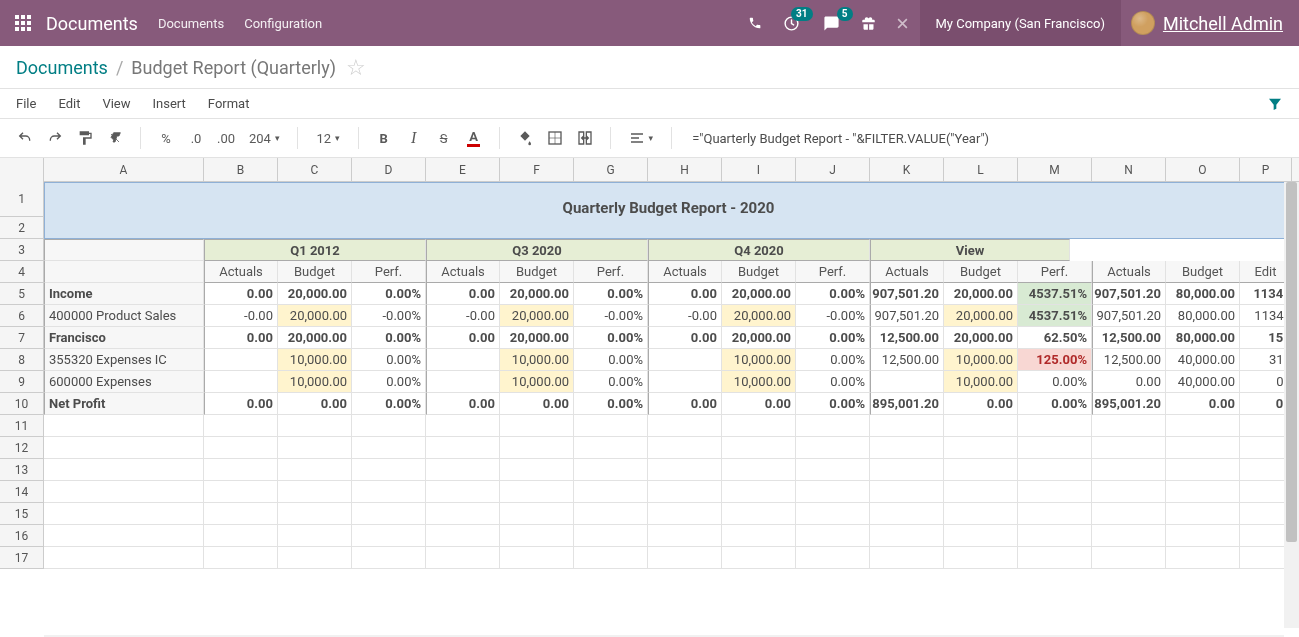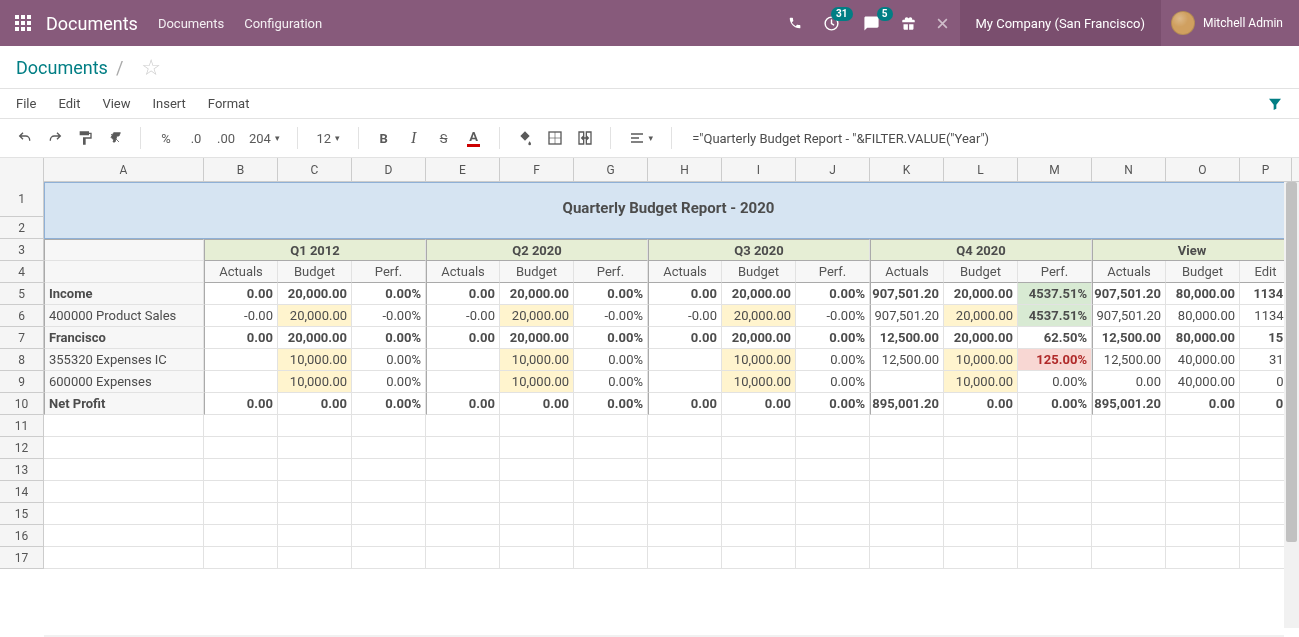--- a/index.html
+++ b/index.html
@@ -18,21 +18,21 @@
 .nav{height:46px;background:var(--purple);color:#fff;display:flex;align-items:center;padding:0;}
 .nav .apps{width:46px;height:46px;display:flex;align-items:center;justify-content:center;font-size:16px;cursor:pointer;}
 .nav .title{font-size:18px;padding:0 20px 0 0;}
 .nav .links{display:flex;gap:20px;font-size:13px;}
 .nav .links span{cursor:pointer;opacity:0.9;}
 .nav .right{margin-left:auto;display:flex;align-items:center;height:100%;}
 .nav .right .ic{position:relative;width:40px;height:46px;display:flex;align-items:center;justify-content:center;cursor:pointer;font-size:15px;}
 .nav .right .ic.thin{width:34px;}
 .badge{position:absolute;top:7px;right:-1px;background:var(--teal);color:#fff;font-size:10px;font-weight:700;border-radius:9px;padding:1px 5px;line-height:1.2;}
 .nav .company{background:var(--purple-dark);height:100%;display:flex;align-items:center;padding:0 16px;font-size:13px;}
-.nav .user{height:100%;display:flex;align-items:center;padding:0 16px 0 10px;gap:8px;font-size:12px;}
+.nav .user{height:100%;display:flex;align-items:center;padding:0 16px 0 10px;gap:8px;font-size:18px;text-decoration:underline;}
 .avatar{width:24px;height:24px;border-radius:50%;background:#d0a060 radial-gradient(circle at 35% 30%,#fff4 0,#fff0 40%);border:1px solid #0002;}
 
 .crumbs{height:42px;display:flex;align-items:center;padding:0 16px;font-size:18px;color:#777;}
 .crumbs a{color:var(--teal);text-decoration:none;cursor:pointer;}
 .crumbs .sep{margin:0 8px;color:#aaa;}
 .crumbs .star{margin-left:10px;color:#ccc;font-size:22px;cursor:pointer;}
 
 .menubar{height:30px;border-top:1px solid var(--border);display:flex;align-items:center;padding:0 16px;gap:22px;font-size:13px;color:#4c4c4c;}
 .menubar span{cursor:pointer;}
 .menubar .filter{margin-left:auto;color:var(--teal);font-size:16px;cursor:pointer;}
@@ -132,20 +132,21 @@
     <div class="user">
       <span class="avatar"></span>
       <span>Mitchell Admin</span>
     </div>
   </div>
 </div>
 
 <div class="crumbs">
   <a>Documents</a>
   <span class="sep">/</span>
+  <span>Budget Report (Quarterly)</span>
   <span class="star">☆</span>
 </div>
 
 <div class="menubar">
   <span>File</span>
   <span>Edit</span>
   <span>View</span>
   <span>Insert</span>
   <span>Format</span>
   <span class="filter">
@@ -267,21 +268,20 @@
   <div class="grid" id="grid">
       <div class="row title" style="height: 35px;">
         <div class="cell c title-band" style="width: 1248px; height: 35px; border-bottom: none; align-items: flex-end; padding-bottom: 0px;">Quarterly Budget Report - 2020</div>
       </div>
       <div class="row " style="display: flex; height: 22px;">
         <div class="cell title-band" style="width: 1248px; border-top: none; font-weight: 400;"></div>
       </div>
       <div class="row ">
         <div class="cell lead bt bl" style="width: 160px;"></div>
         <div class="cell c b hdr-qtr bl" style="width: 222px;">Q1 2012</div>
-        <div class="cell c b hdr-qtr bl" style="width: 222px;">Q2 2020</div>
         <div class="cell c b hdr-qtr bl" style="width: 222px;">Q3 2020</div>
         <div class="cell c b hdr-qtr bl" style="width: 222px;">Q4 2020</div>
         <div class="cell c b hdr-qtr bl" style="width: 200px;">View</div>
       </div>
       <div class="row ">
         <div class="cell lead bl" style="width: 160px;"></div>
         <div class="cell c hdr-sub bl" style="width: 74px;">Actuals</div>
         <div class="cell c hdr-sub" style="width: 74px;">Budget</div>
         <div class="cell c hdr-sub" style="width: 74px;">Perf.</div>
         <div class="cell c hdr-sub bl" style="width: 74px;">Actuals</div>

